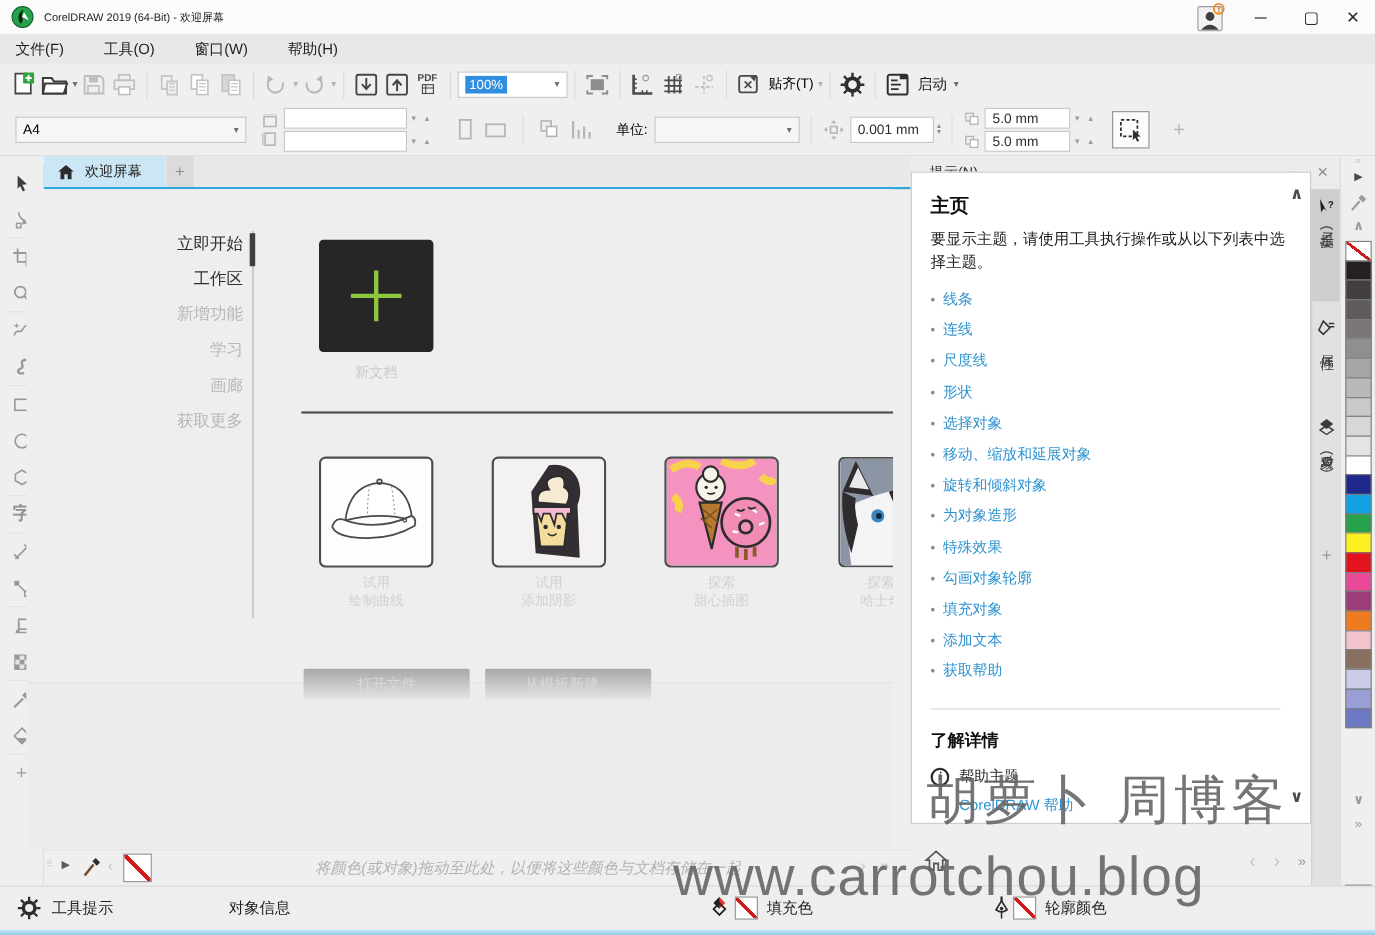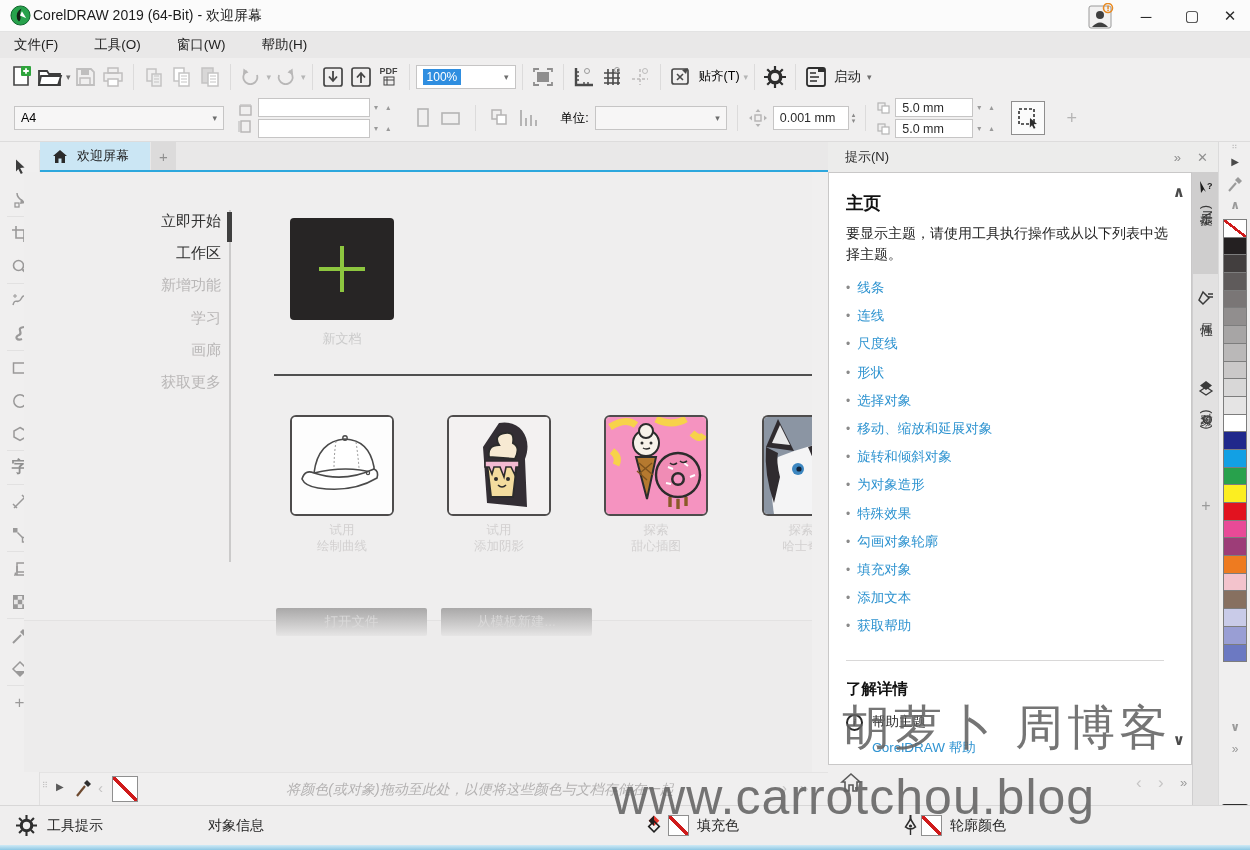--- a/index.html
+++ b/index.html
@@ -4,21 +4,21 @@
 <style>
 *{box-sizing:border-box;margin:0;padding:0}
 html,body{width:1250px;height:850px;overflow:hidden}
 body{font-family:"Liberation Sans","DejaVu Sans",sans-serif;background:#f0efef;color:#222}
 #stage{position:relative;width:1250px;height:850px;background:#f0efef;overflow:hidden}
 .abs{position:absolute}
 .row{display:flex;align-items:center}
 svg{display:block}
 
 #titlebar{left:0;top:0;width:1250px;height:32px;background:#fbfbfb;border-bottom:1px solid #e3e3e3;display:flex;align-items:center;padding-left:10px}
-#titlebar .title{font-size:14px;color:#1c1c1c;margin-left:2px}
+#titlebar .title{font-size:10px;color:#1c1c1c;margin-left:9px}
 .winbtn{width:40px;height:30px;display:flex;align-items:center;justify-content:center;font-size:15px;color:#2a2a2a}
 #userbtn{position:absolute;left:1088px;top:3px;width:26px;height:26px}
 #btn-min{position:absolute;left:1126px;top:1px}
 #btn-max{position:absolute;left:1172px;top:1px}
 #btn-close{position:absolute;left:1210px;top:1px}
 
 #menubar{left:0;top:32px;width:1250px;height:26px;background:#e9e8e8;display:flex;align-items:center;padding-left:14px;gap:36px}
 #menubar span{font-size:13.5px;color:#1e1e1e}
 
 #toolbar{left:0;top:58px;width:1250px;height:37px;background:#f0efef;display:flex;align-items:center;padding-left:8px}
@@ -56,21 +56,21 @@
 #wdivider{position:absolute;left:250px;top:202px;width:538px;height:2px;background:#4f4f4f}
 .card{position:absolute;top:243px;width:104px;height:101px;border:2px solid #4e4c4c;border-radius:6px;overflow:hidden;background:#fff}
 .cardlabel{position:absolute;top:350px;width:104px;text-align:center;font-size:12.5px;line-height:16px;color:#d2d0d0}
 .wbtn{position:absolute;top:436px;width:151px;height:28px;background:linear-gradient(#a9a8a8,#e6e5e5);border-radius:2px;display:flex;align-items:center;justify-content:center;font-size:13.5px;color:#d9d8d8}
 
 #docpal{left:40px;top:772px;width:788px;height:33px;background:#f0efef;border-top:1px solid #e4e3e3}
 #docpal .hint{position:absolute;left:160px;top:8px;width:560px;text-align:center;font-style:italic;font-size:14px;color:#b3b1b1;white-space:nowrap}
 .gchev{color:#c3c2c2;font-size:15px}
 
 #tips-header{left:828px;top:142px;width:390px;height:30px;background:#ececeb;display:flex;align-items:center;padding-left:17px;font-size:13px;color:#2b2b2b}
-#tips-body{left:828px;top:172px;width:364px;height:593px;background:#fff;border:1px solid #c9c8c8}
+#tips-body{left:828px;top:156px;width:364px;height:593px;background:#fff;border:1px solid #c9c8c8}
 #tips-heading{position:absolute;left:17px;top:18px;font-size:17.5px;font-weight:bold;color:#111}
 #tips-intro{position:absolute;left:17px;top:50px;width:324px;font-size:14px;line-height:21px;color:#1e1e1e}
 #tips-links{position:absolute;left:17px;top:108px}
 .tlink{height:14px;margin-bottom:14.2px;display:flex;align-items:center;font-size:13.5px}
 .tlink .b{color:#8a8a8a;margin-right:7px;font-size:12px}
 .tlink .t{color:#2e93d0}
 #tips-div{position:absolute;left:17px;top:487px;width:318px;height:1px;background:#d9d8d8}
 #tips-more{position:absolute;left:17px;top:506px;font-size:15.5px;font-weight:bold;color:#111}
 #tips-info{position:absolute;left:17px;top:540px;display:flex;align-items:center;gap:9px;font-size:13.5px;color:#2a2a2a}
 .icircle{width:17px;height:17px;border:2px solid #2b2b2b;border-radius:50%;display:flex;align-items:center;justify-content:center;font-size:11px;font-family:"Liberation Serif",serif;font-style:italic;font-weight:bold}

